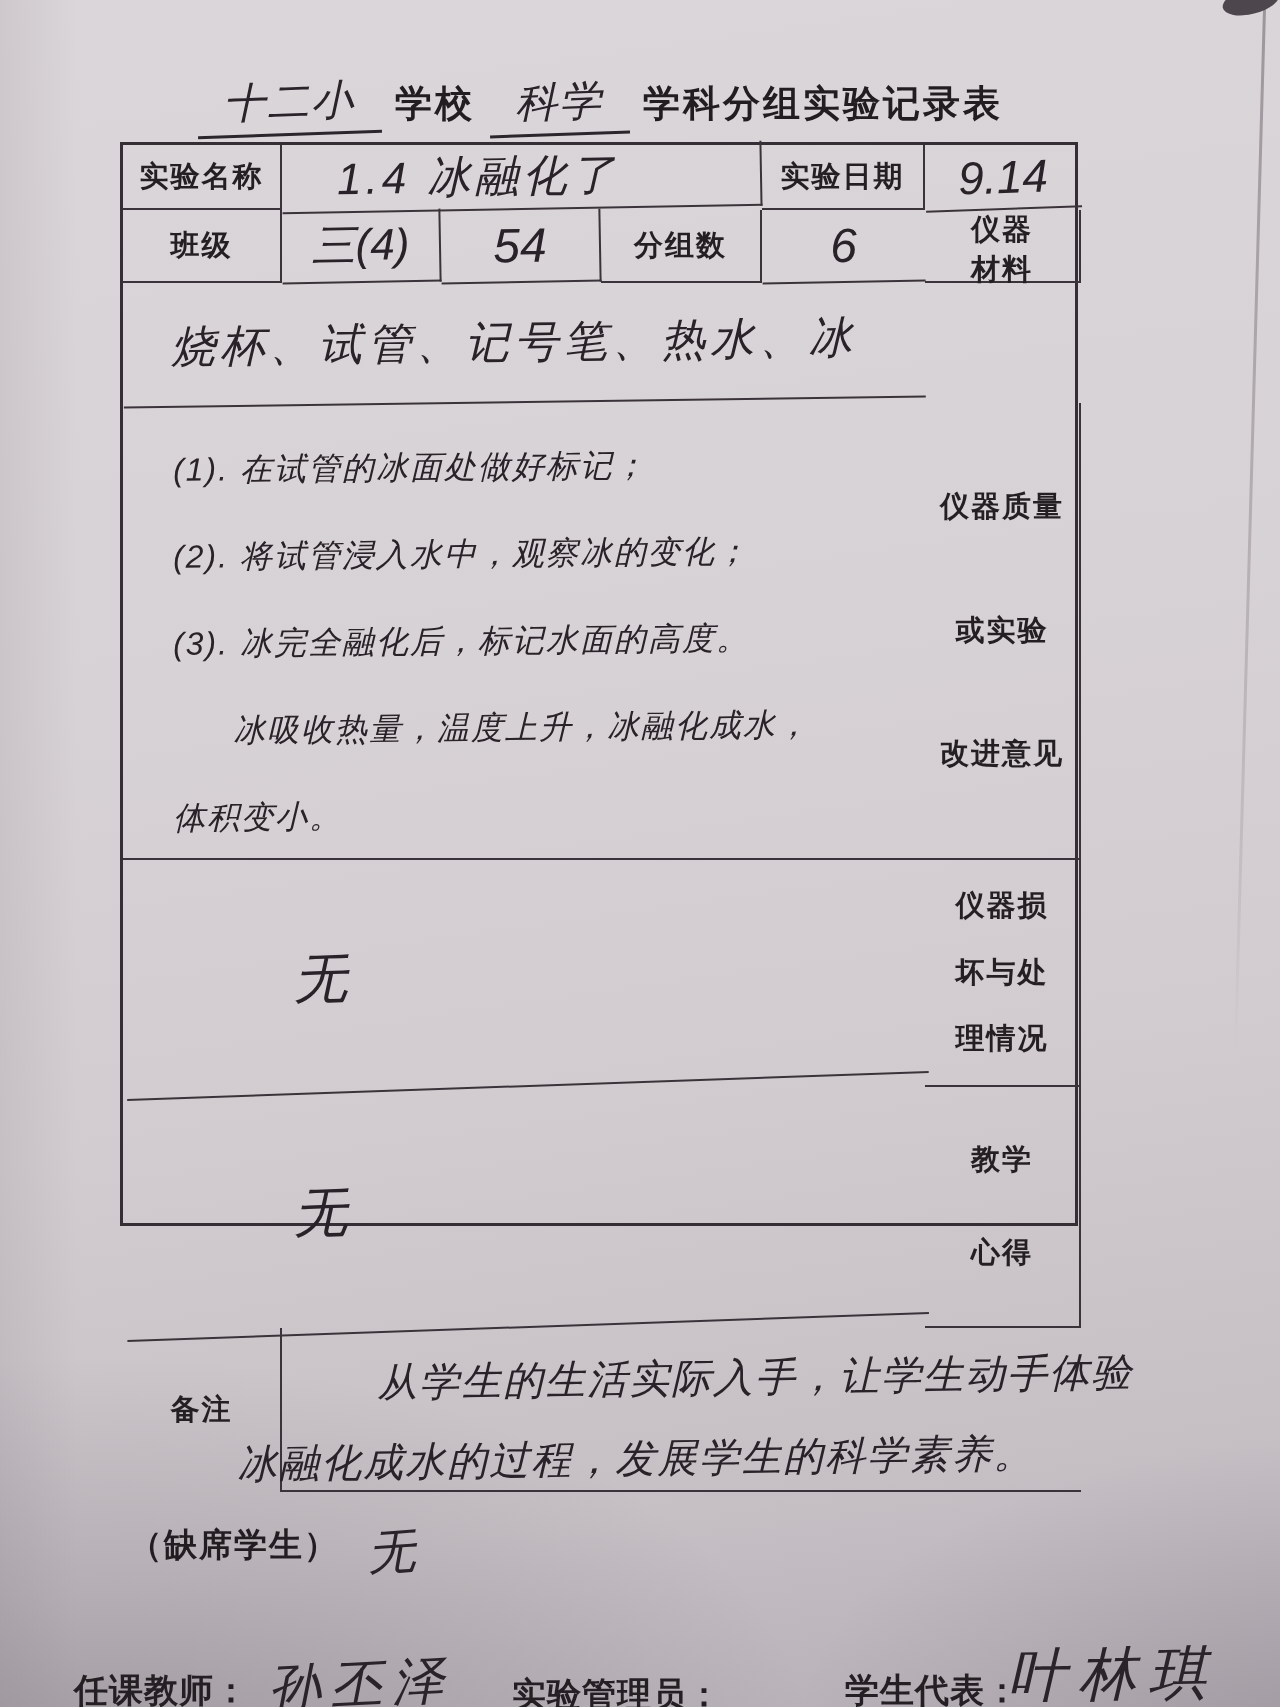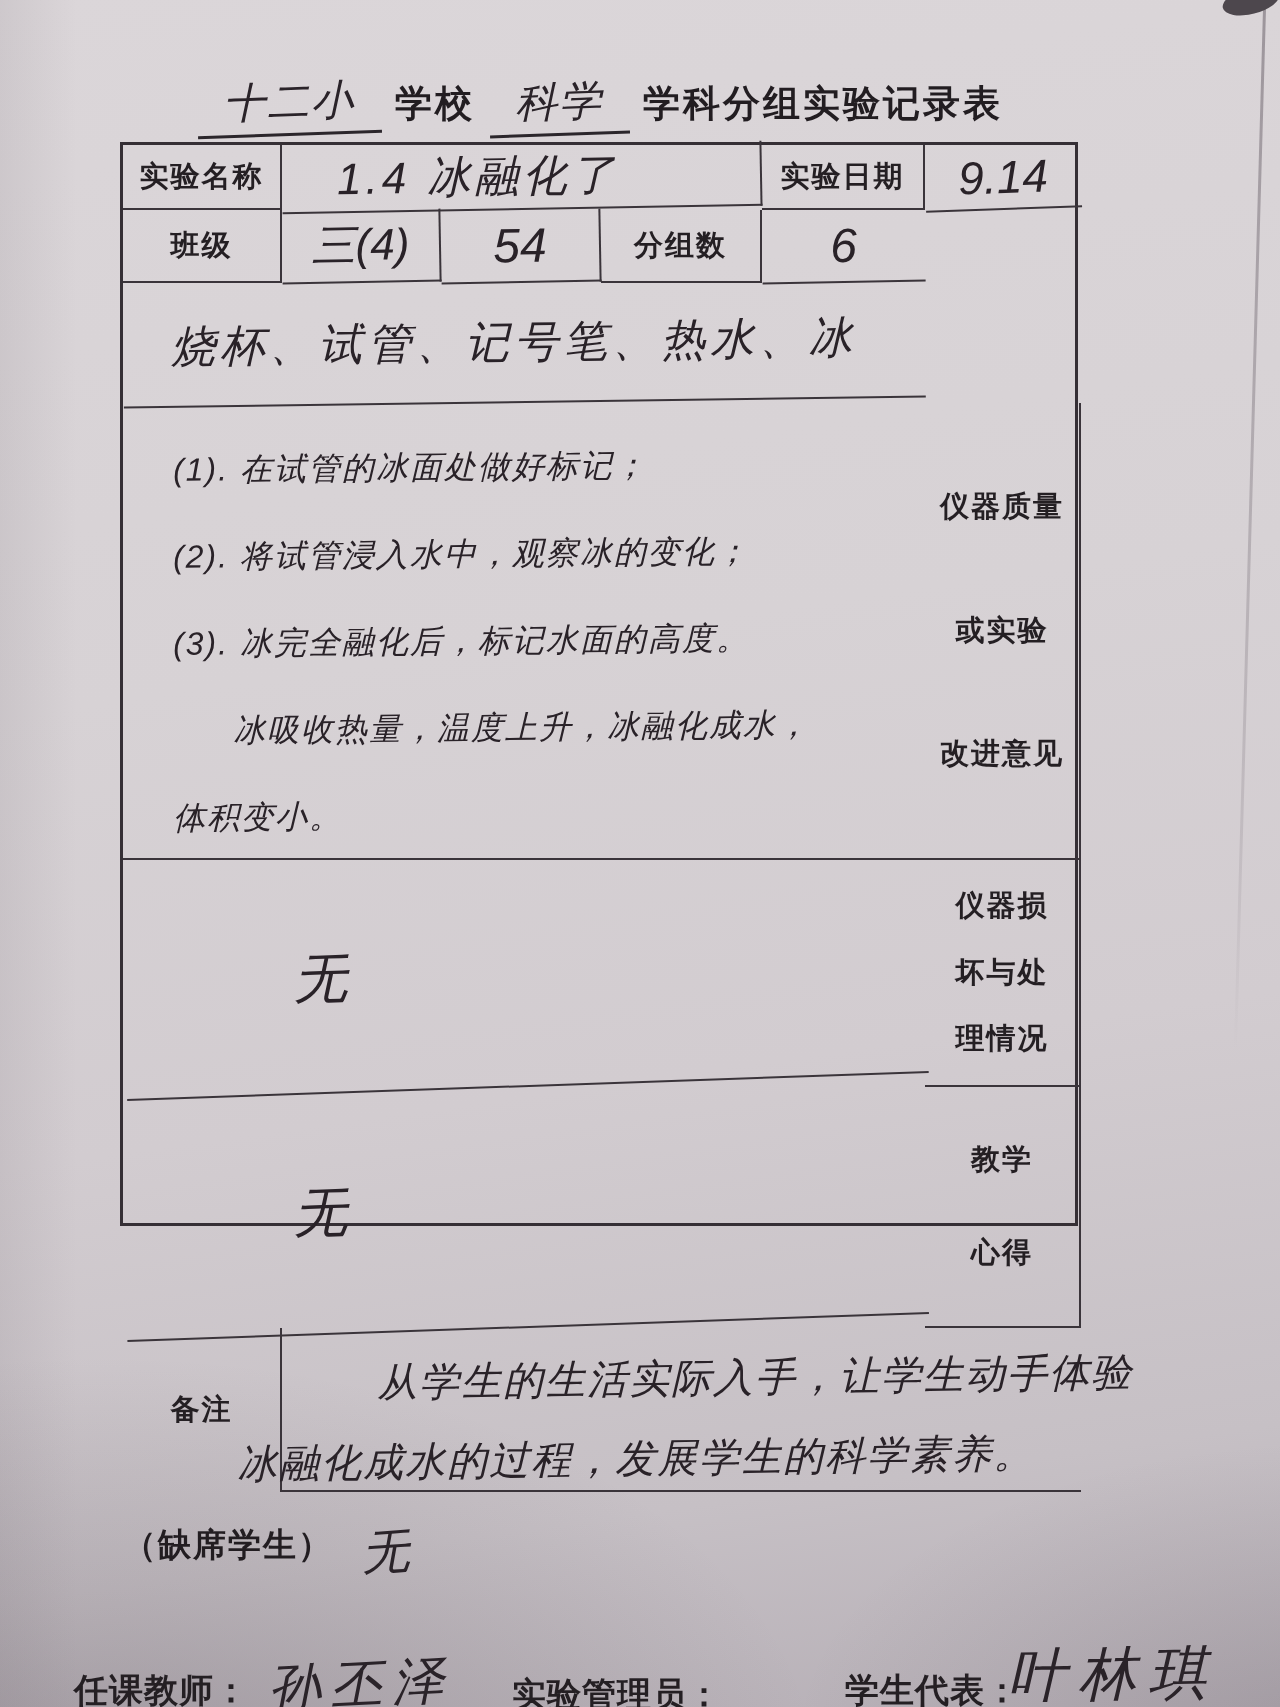--- a/index.html
+++ b/index.html
@@ -74,21 +74,21 @@
   .num-val{font-size:48px;transform:rotate(-1deg);}
   .equip-val{font-size:44px;display:flex;align-items:center;padding-left:48px;letter-spacing:5px;transform:rotate(-0.8deg);}
   .process-val{padding:20px 0 0 50px;font-size:32px;letter-spacing:2px;}
   .process-val .pline{line-height:87px;white-space:nowrap;transform:rotate(-0.6deg);}
   .process-val .pline.indent{padding-left:60px;}
   .none-val{font-size:54px;display:flex;align-items:center;padding-left:170px;transform:rotate(-2deg);}
   .reflect-val{padding-top:10px;font-size:40px;letter-spacing:2px;}
   .reflect-val .pline{line-height:80px;white-space:nowrap;transform:rotate(-0.8deg);}
   .reflect-val .l1{padding-left:95px;}
   .reflect-val .l2{margin-left:-45px;}
-  .remarks-val{display:flex;align-items:baseline;padding-top:16px;}
+  .remarks-val{display:flex;align-items:baseline;padding-top:16px;margin-left:6px;}
   .remarks-printed{font-size:33px;letter-spacing:2px;}
   .remarks-hw{font-size:48px;margin-left:28px;position:relative;top:12px;transform:rotate(-4deg);}
   
   .note-line{
     position:absolute;left:74px;top:1596px;font-size:31px;letter-spacing:2px;
     font-weight:700;color:#241f23;white-space:nowrap;
   }
   .sig-label{position:absolute;font-size:34px;font-weight:700;color:#241f23;white-space:nowrap;letter-spacing:1px;}
   .sig-hw{position:absolute;white-space:nowrap;}
   .teacher-label{left:74px;top:1668px;}
@@ -136,20 +136,24 @@
     <div class="cell hw-val center-val num-val">
       <span>54</span>
     </div>
     <div class="cell label-cell">
       <span>分组数</span>
     </div>
     <div class="cell last-col hw-val center-val num-val">
       <span>6</span>
     </div>
 
+    <div class="cell label-cell">
+      <span>仪器</span>
+      <span>材料</span>
+    </div>
     <div class="cell span5 last-col hw-val equip-val">
       <span>烧杯、试管、记号笔、热水、冰</span>
     </div>
 
     <div class="cell span5 last-col hw-val process-val">
       <div class="pline">(1). 在试管的冰面处做好标记；</div>
       <div class="pline">(2). 将试管浸入水中，观察冰的变化；</div>
       <div class="pline">(3). 冰完全融化后，标记水面的高度。</div>
       <div class="pline indent">冰吸收热量，温度上升，冰融化成水，</div>
       <div class="pline">体积变小。</div>

